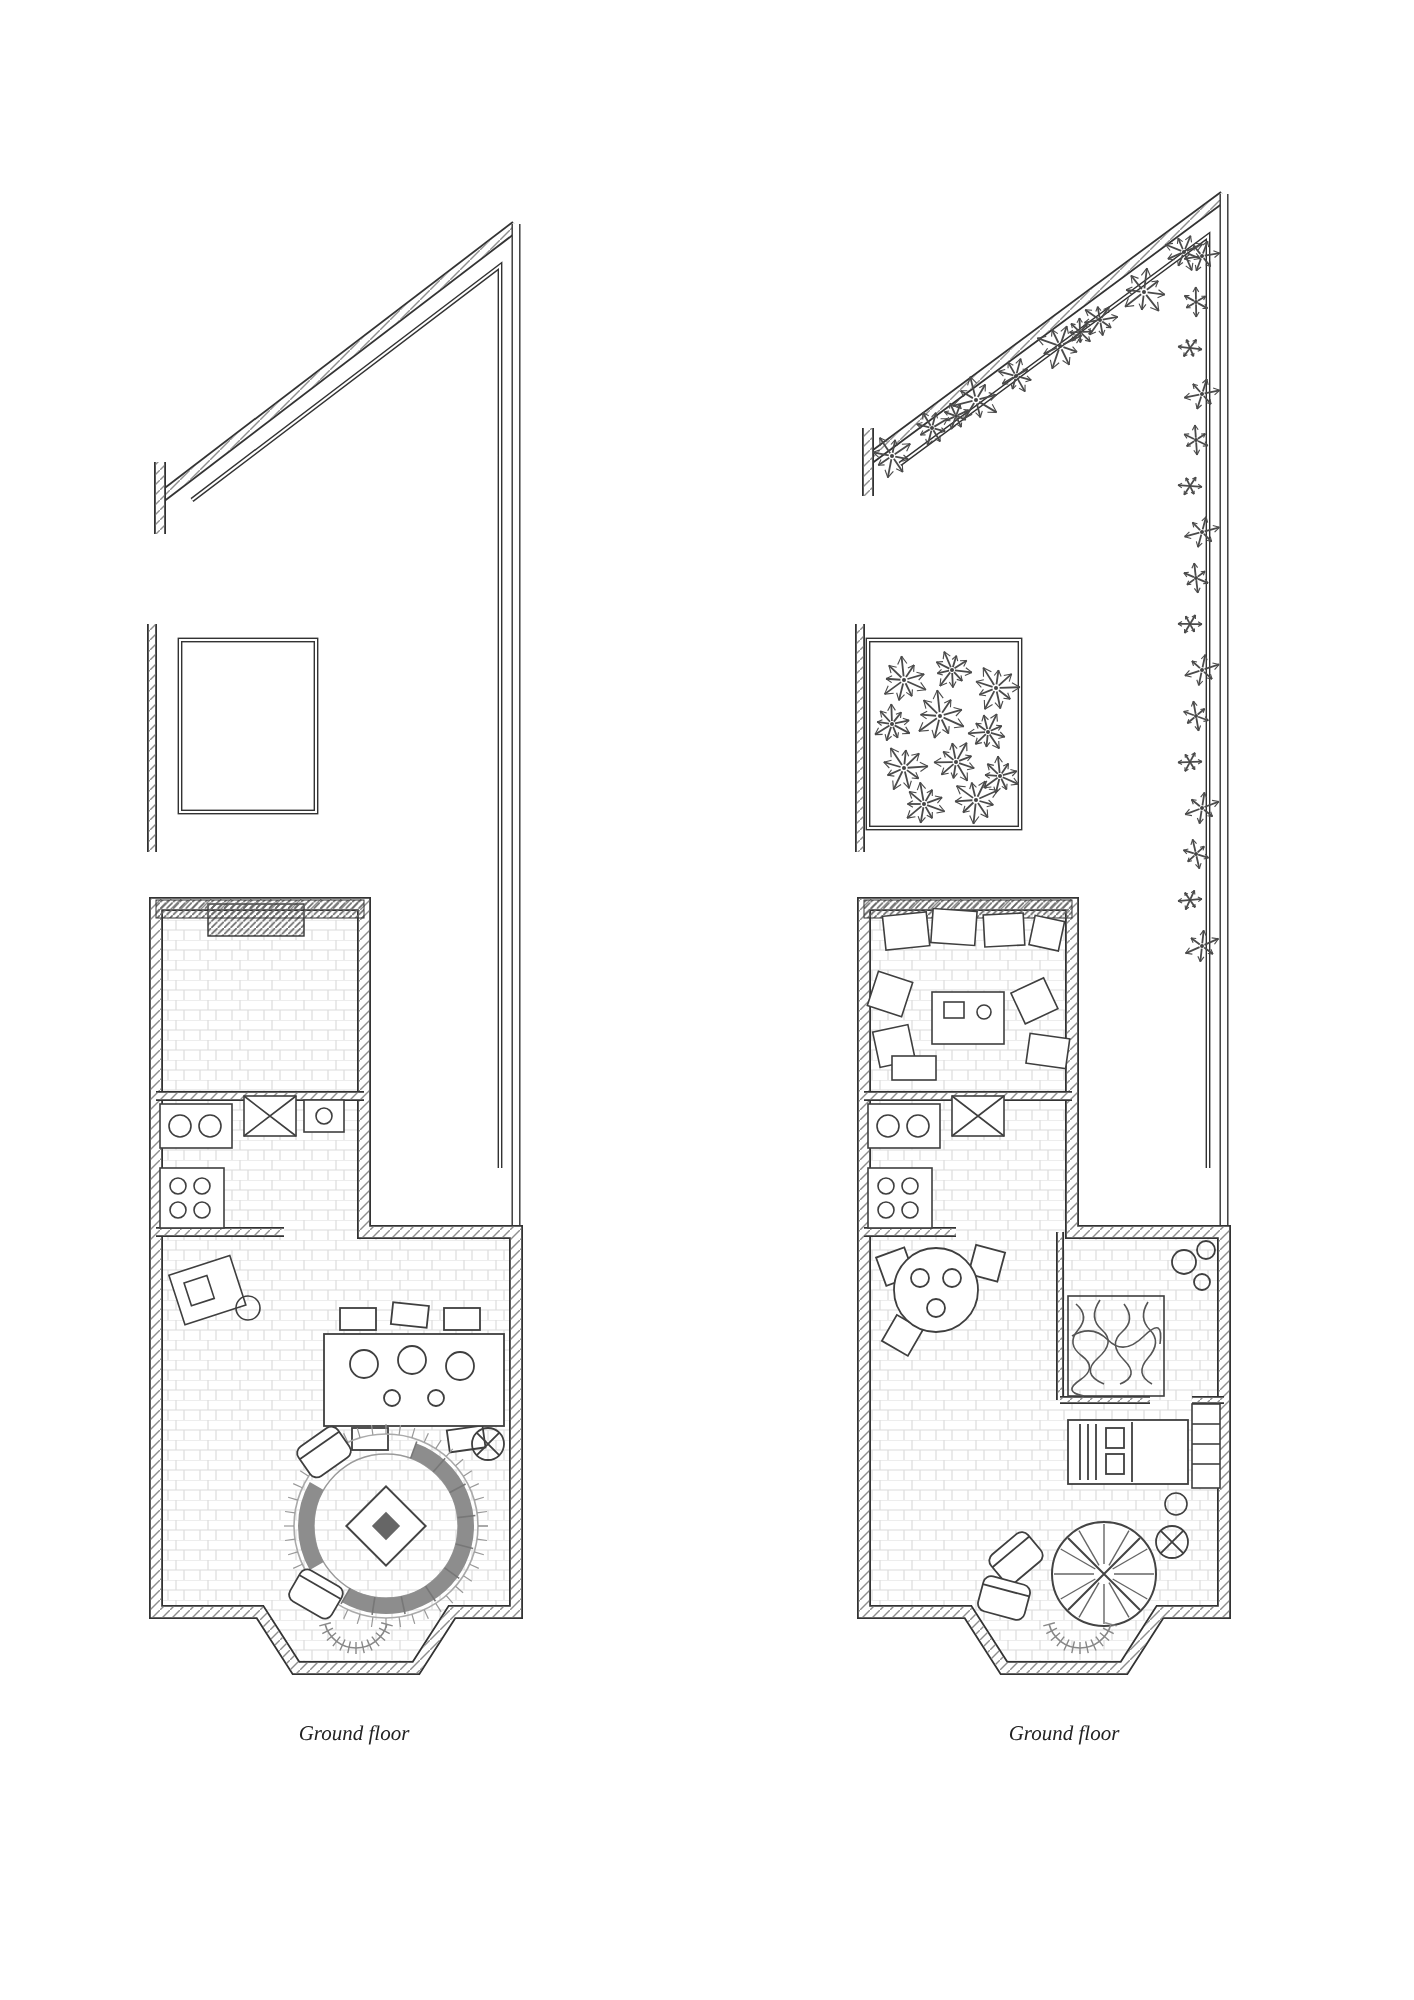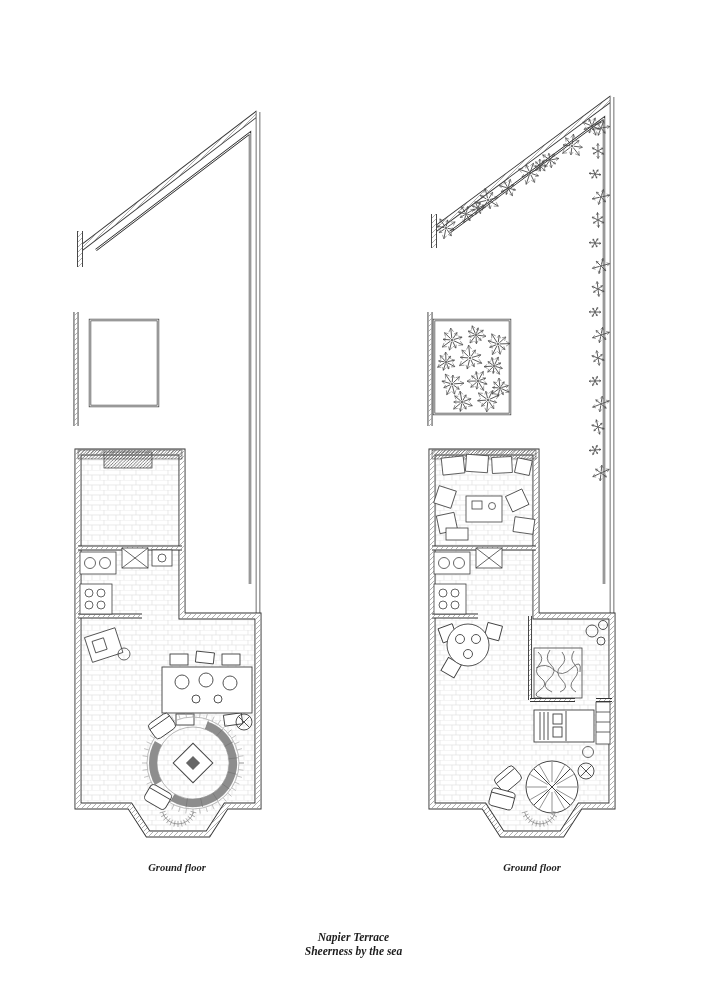--- a/index.html
+++ b/index.html
@@ -1,17 +1,17 @@
 <!DOCTYPE html>
 <html style="--ink: #333333;"><head>
 <meta charset="utf-8">
 <style>
   html,body{margin:0;padding:0;background:#fff;}
   .canvas{position:relative;width:707px;height:1000px;background:#fff;margin:0 auto;overflow:hidden;
-          font-family:"Liberation Serif","DejaVu Serif",serif;font-weight:bold;}
+          font-family:"Liberation Serif","DejaVu Serif",serif;}
   svg{position:absolute;left:0;top:0;}
   .plan-label{position:absolute;width:140px;text-align:center;font-style:italic;font-size:10.5px;color:#222;}
   .caption{position:absolute;left:0;top:930px;width:707px;text-align:center;font-style:italic;
            font-size:11.5px;line-height:14px;color:#1d1d1d;}
 </style>
 </head>
 <body>
 
 <div class="canvas">
 
@@ -1306,18 +1306,14 @@
           <line x1="530.0414222394533" y1="816.356238925925" x2="525.4451555807394" y2="820.2129645840442" stroke="#888" stroke-width="0.7"></line>
           <line x1="528.4688591686831" y1="814.0027319720555" x2="523.1467941696138" y2="816.7732236514656" stroke="#888" stroke-width="0.7"></line>
           <line x1="527.4429642582421" y1="811.3646475863328" x2="521.6474093005077" y2="812.9175618569479" stroke="#888" stroke-width="0.7"></line>
           <path d="M555.454813220625,812.1411047216403 A16,16 0 0 1 524.545186779375,812.1411047216403" fill="none" stroke="#888" stroke-width="0.8"></path>
         </g>
   </g>
 </svg>
 
 <div class="plan-label" style="left:107px;top:862px;">Ground floor</div>
 <div class="plan-label" style="left:462px;top:862px;">Ground floor</div>
-<div class="caption">
-  <div>Napier Terrace</div>
-  <div>Sheerness by the sea</div>
+
 </div>
 
-</div>
-
 </body></html>

